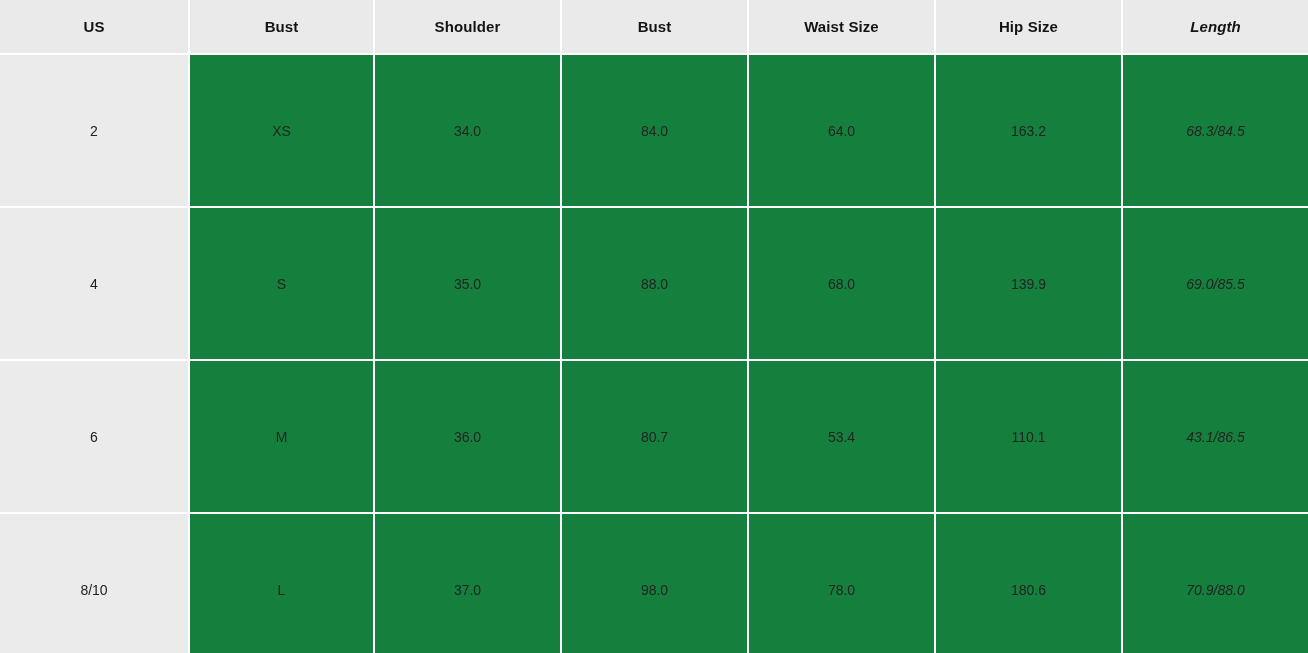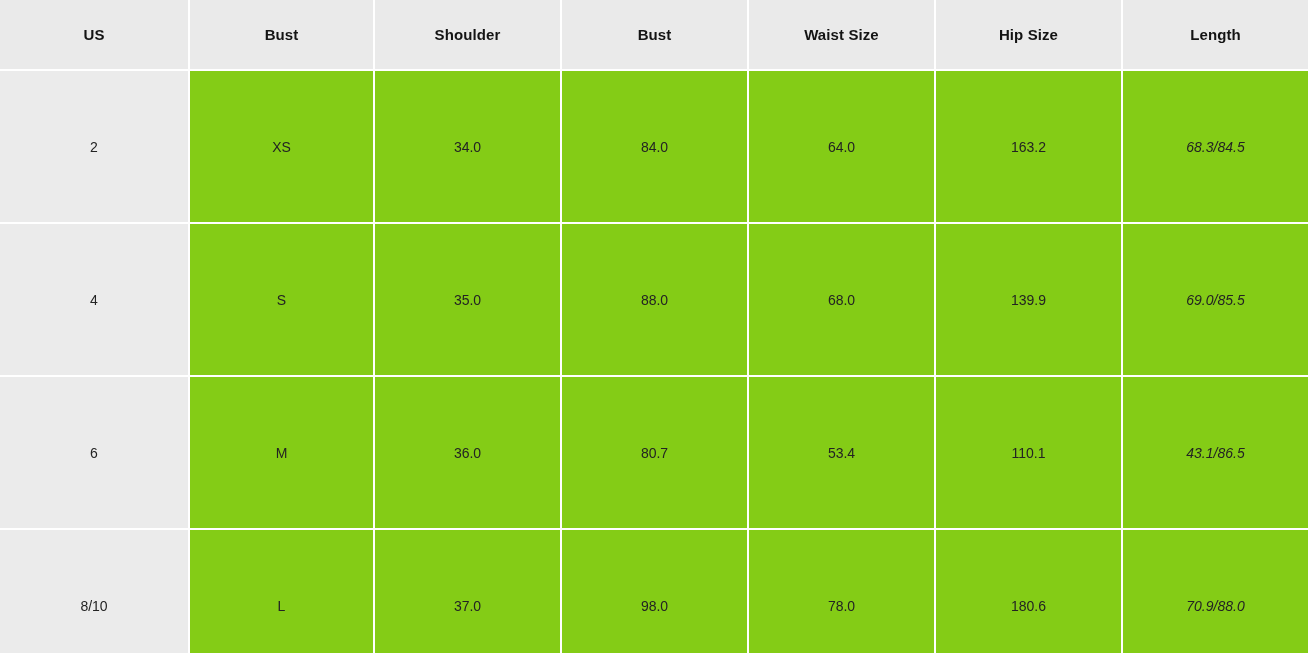--- a/index.html
+++ b/index.html
@@ -29,30 +29,30 @@
   .size-table col.c-length  { width: 186px; }
 
   .size-table thead th {
     height: 53px;
     background: #eaeaea;
     font-size: 15px;
     font-weight: bold;
     color: #141414;
     text-align: center;
     vertical-align: middle;
-    padding: 8px;
+    padding: 0;
     border-right: 2px solid #ffffff;
     border-bottom: 2px solid #ffffff;
     letter-spacing: 0.1px;
   }
-  .size-table thead th:last-child { border-right: none; }
+  .size-table thead th:last-child { border-right: none; font-style: italic; }
 
   .size-table tbody td {
     height: 151px;
-    background: #84cc16;
+    background: #15803d;
     font-size: 14px;
     font-weight: normal;
     color: #232323;
     text-align: center;
     vertical-align: middle;
     padding: 0;
     border-right: 2px solid #ffffff;
     border-bottom: 2px solid #ffffff;
   }
   .size-table tbody td:last-child { border-right: none; font-style: italic; }

